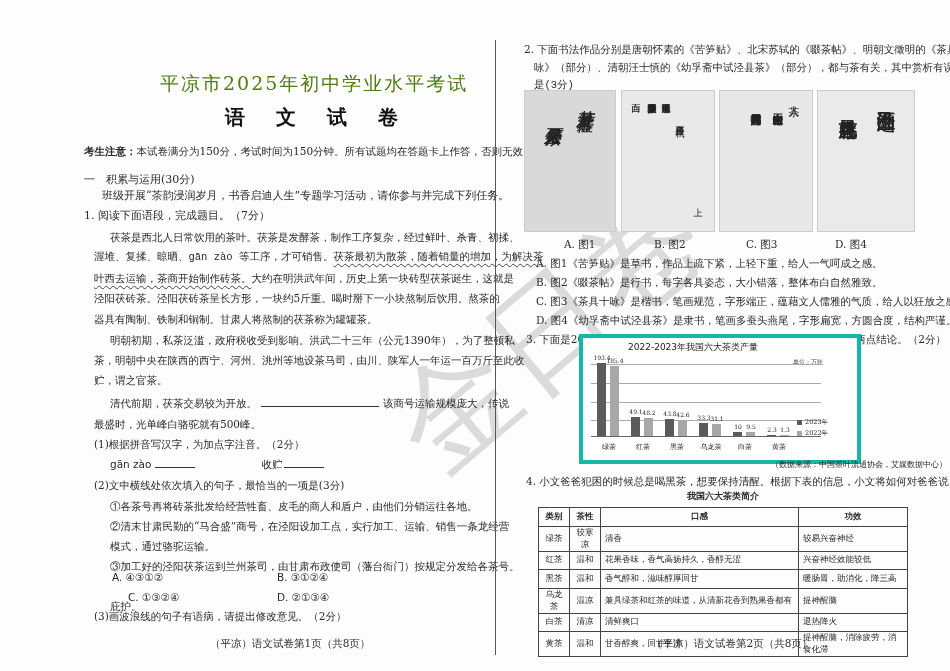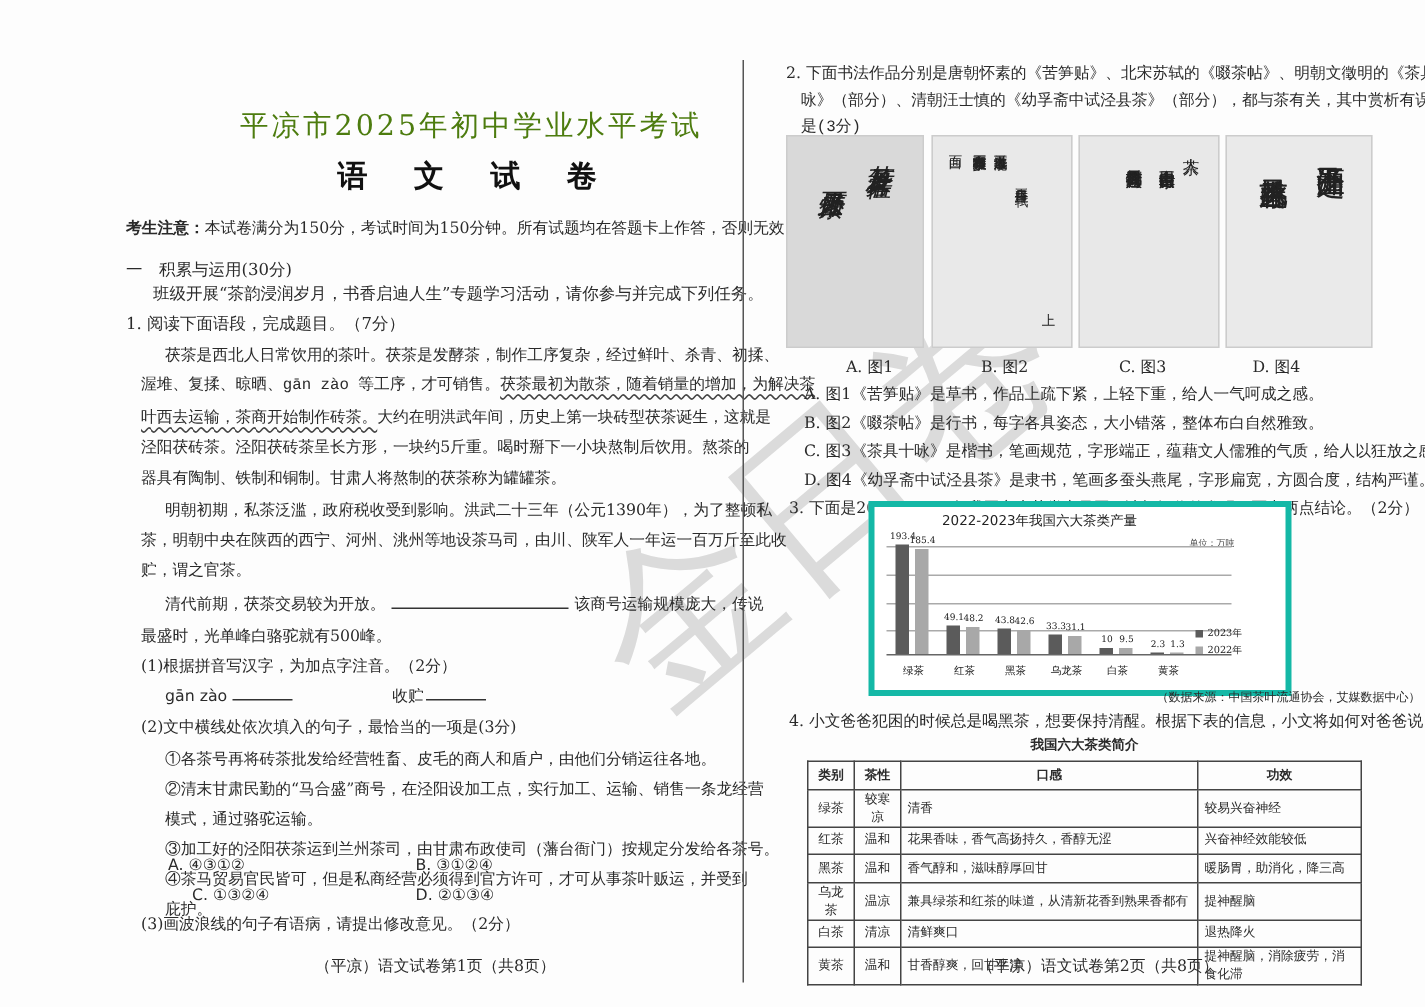--- a/index.html
+++ b/index.html
@@ -75,21 +75,20 @@
   <div class="abs txt" style="left:94px;top:414px;font-size:10.5px;">最盛时，光单峰白骆驼就有500峰。</div>
 
   <div class="abs txt" style="left:94px;top:434px;font-size:10.5px;">(1)根据拼音写汉字，为加点字注音。（2分）</div>
   <div class="abs txt" style="left:110px;top:454px;font-size:10.5px;font-family:'DejaVu Sans',sans-serif;"><span>gān zào</span><span class="blank" style="width:40px;margin:0 20px 0 4px;"></span><span style="font-family:'DejaVu Serif',serif;padding-left:46px;">收贮</span><span class="blank" style="width:40px;margin-left:2px;"></span></div>
 
   <div class="abs txt" style="left:94px;top:475px;font-size:10.5px;">(2)文中横线处依次填入的句子，最恰当的一项是(3分)</div>
   <div class="abs txt" style="left:110px;top:496px;font-size:10.5px;">①各茶号再将砖茶批发给经营牲畜、皮毛的商人和盾户，由他们分销运往各地。</div>
   <div class="abs txt" style="left:110px;top:516px;font-size:10.5px;">②清末甘肃民勤的“马合盛”商号，在泾阳设加工点，实行加工、运输、销售一条龙经营</div>
   <div class="abs txt" style="left:110px;top:536px;font-size:10.5px;">模式，通过骆驼运输。</div>
   <div class="abs txt" style="left:110px;top:556px;font-size:10.5px;">③加工好的泾阳茯茶运到兰州茶司，由甘肃布政使司（藩台衙门）按规定分发给各茶号。</div>
-  <div class="abs txt" style="left:110px;top:576px;font-size:10.5px;">④茶马贸易官民皆可，但是私商经营必须得到官方许可，才可从事茶叶贩运，并受到</div>
   <div class="abs txt" style="left:110px;top:596px;font-size:10.5px;">庇护。</div>
 
   <div class="abs txt" style="left:112px;top:568px;"></div>
 
   <div class="abs txt" style="left:112px;top:570px;"></div>
 
   <div class="abs txt" style="left:112px;top:572px;"></div>
 
   <div class="abs txt" style="left:112px;top:574px;"></div>
 

